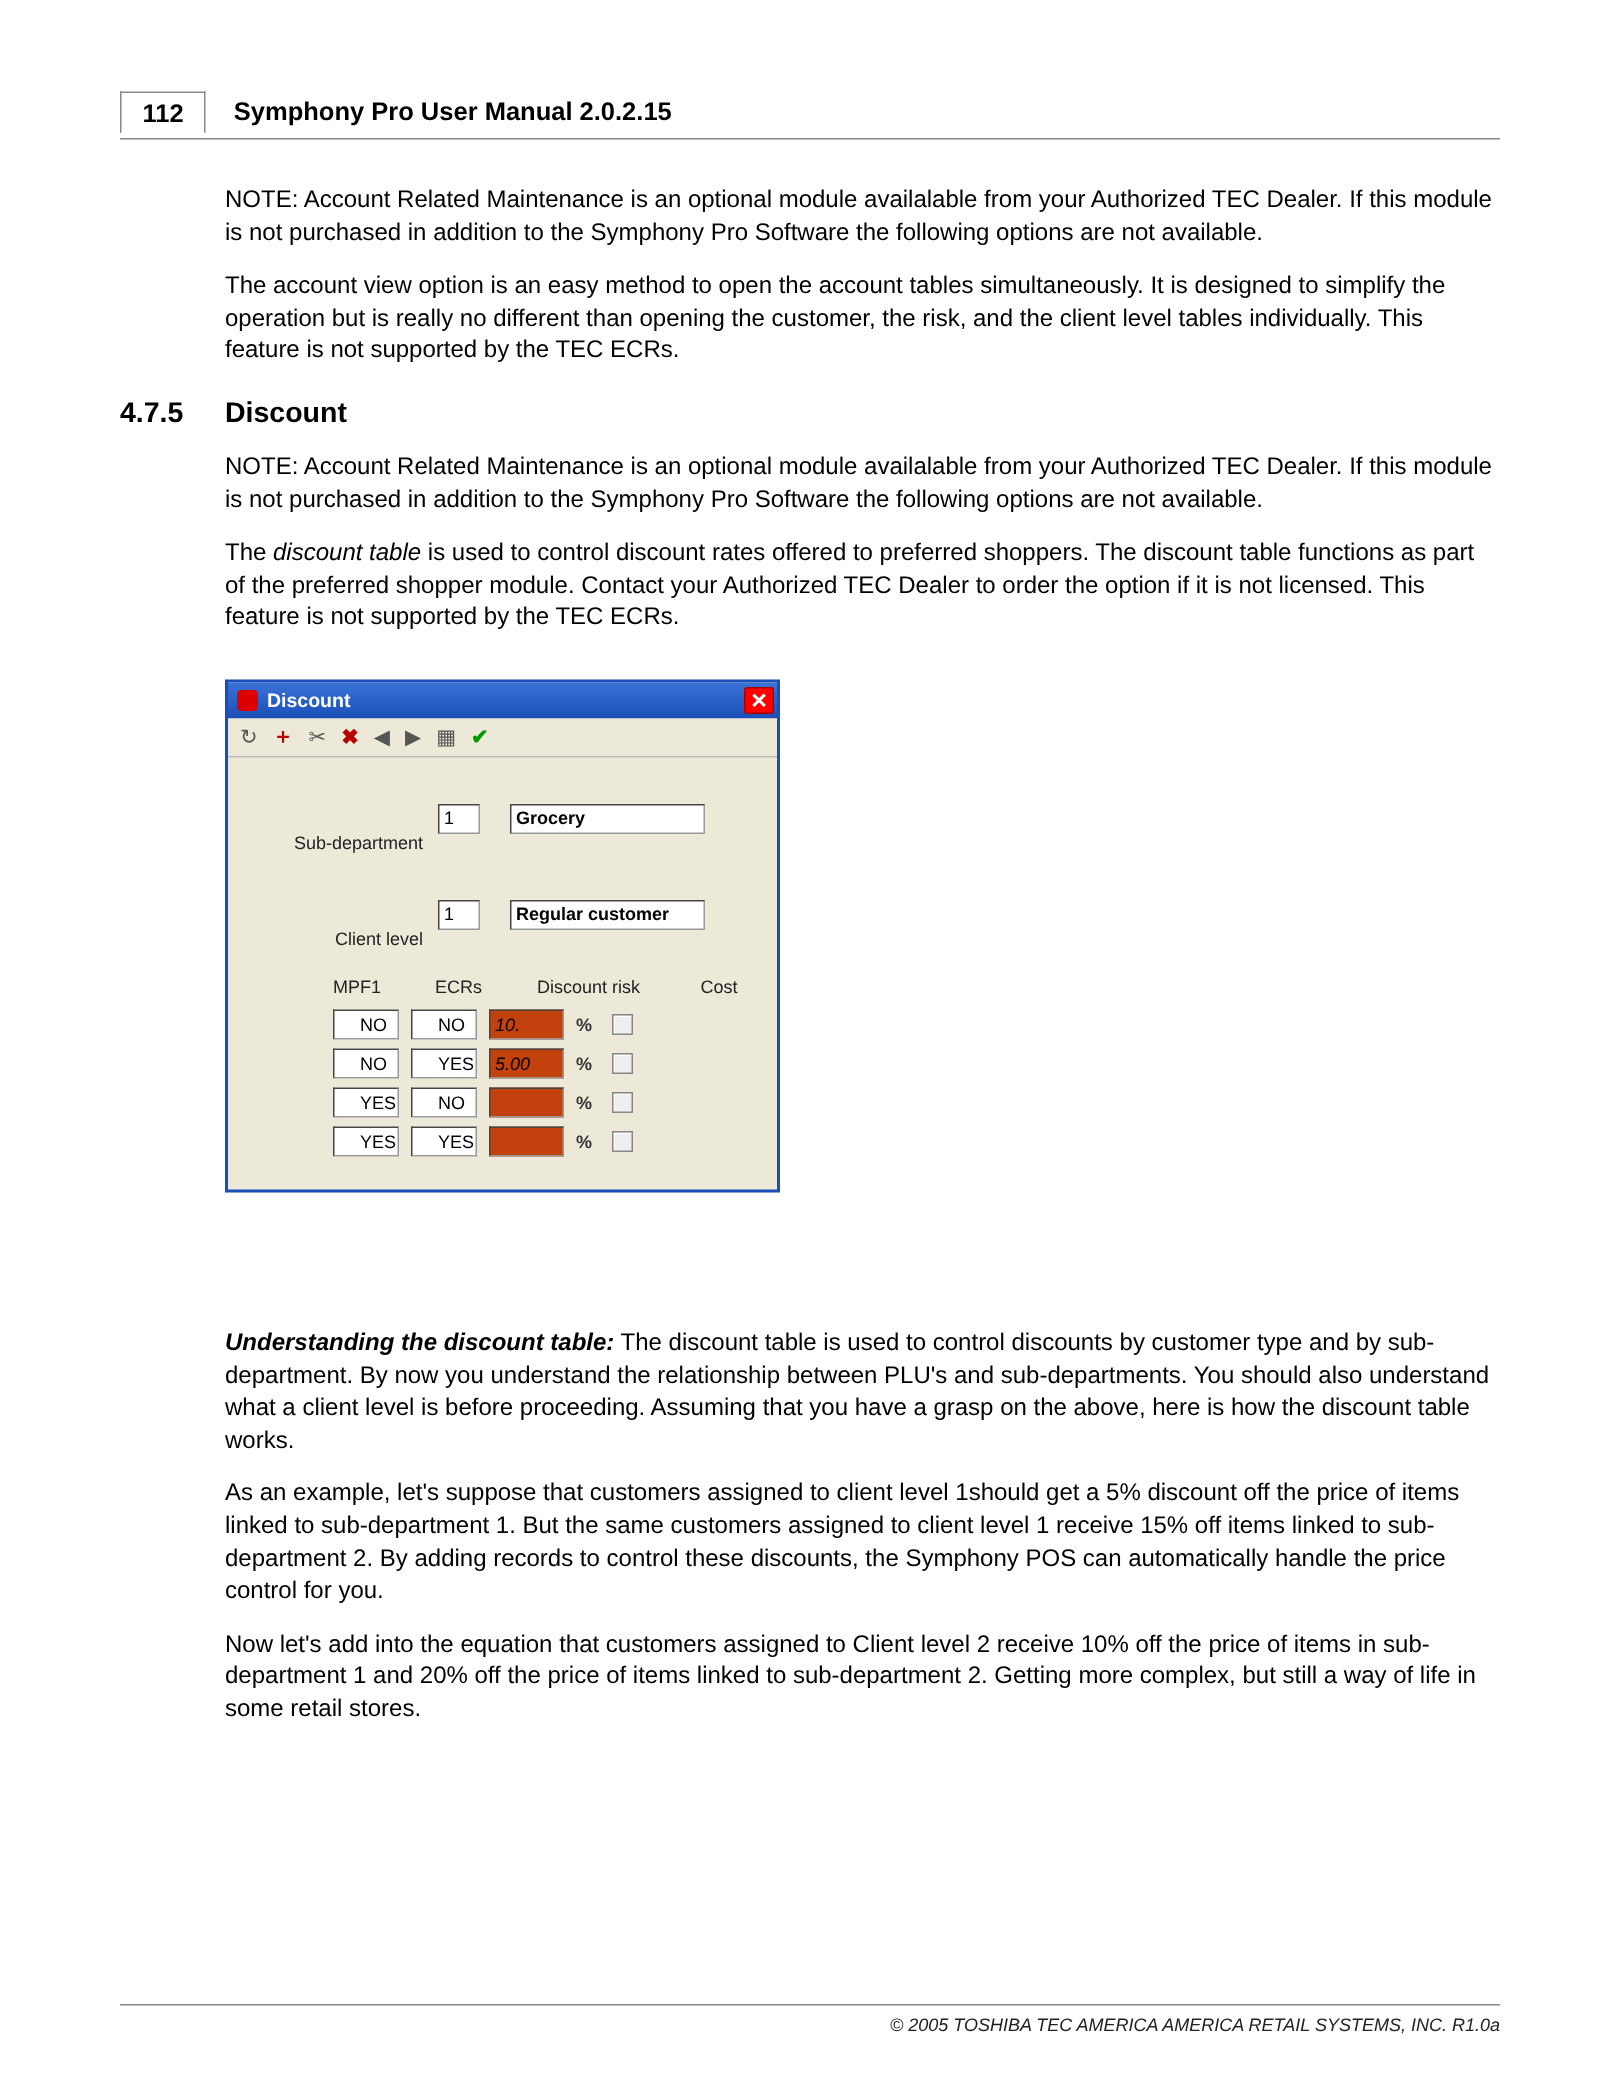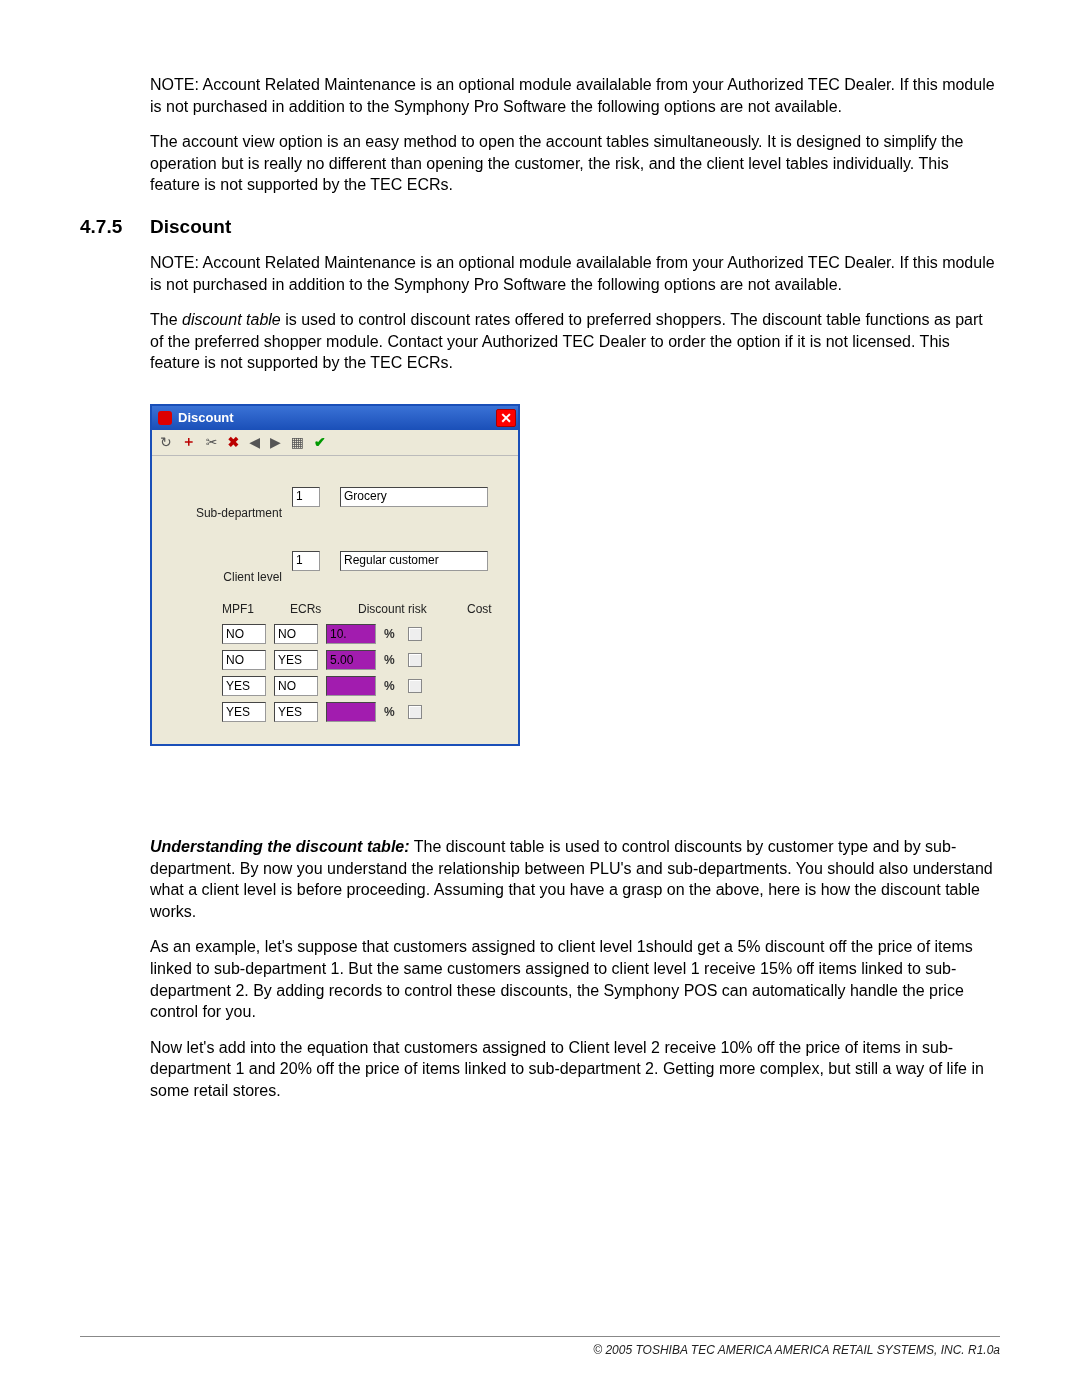--- a/index.html
+++ b/index.html
@@ -39,41 +39,45 @@
   .toolbar { height: 26px; background:#ece9d8; border-bottom:1px solid #bbb;
     display:flex; align-items:center; gap:10px; padding: 0 8px; }
   .tb-icon { font-size:14px; color:#555; }
   .tb-icon.red { color:#b00; font-weight:bold;}
   .tb-icon.green { color:#090; font-weight:bold;}
   .dlg-body { padding: 18px 10px 16px 10px; }
   .form-row { display:flex; align-items:center; margin-bottom: 18px; }
   .form-label { width: 130px; text-align:right; padding-right:10px; color:#222;margin-top:32px;}
   .inp { border:1px inset #999; background:#fff; height:20px; padding: 1px 3px; font-size:12px;}
   .inp.small { width: 28px; margin-right: 20px;}
-  .inp.med { width: 148px;}
+  .inp.med { width: 130px; font-weight: bold;}
   .grid { margin-left: 60px; }
   .grid-hdr { display:flex; gap:24px; margin-bottom:8px; color:#222;}
   .grid-hdr span { display:inline-block;}
   .col-mpf { width:44px; }
   .col-sale { width:44px; }
   .col-rate { width:85px; }
   .col-cost { width:40px; }
   .grid-row { display:flex; gap:8px; align-items:center; margin-bottom:6px;}
   .cell-box { width:44px; height:20px; border:1px inset #999; background:#fff;
-    display:flex; align-items:center; padding-left:3px;}
-  .rate-box { width:50px; height:20px; border:1px inset #999; background:#a21caf;
-    display:flex; align-items:center; padding-left:3px;}
+    display:flex; align-items:center; padding-left:17px;}
+  .rate-box { width:50px; height:20px; border:1px inset #999; background:#c2410c;
+    display:flex; align-items:center; padding-left:3px;font-style:italic;}
   .pct { width:16px; font-weight:bold; color:#333;}
   .chk { width:14px; height:14px; border:1px solid #888; background:#eee; box-shadow: inset 1px 1px 0 #fff;}
 </style>
 </head>
 <body>
 
 <div class="page">
 
+  <div class="hdr">
+    <span class="pg">112</span>
+    <span class="title">Symphony Pro User Manual  2.0.2.15</span>
+  </div>
 
   <div class="body-text">NOTE: Account Related Maintenance is an optional module availalable from your Authorized TEC Dealer. If this module is not purchased in addition to the Symphony Pro Software the following options are not available.</div>
   <div class="body-text">The account view option is an easy method to open the account tables simultaneously. It is designed to simplify the operation but is really no different than opening the customer, the risk, and the client level tables individually. This feature is not supported by the TEC ECRs.</div>
 
   <div class="sec-row">
     <div class="sec-num">4.7.5</div>
     <div class="sec-title">Discount</div>
   </div>
   <div class="body-text">NOTE: Account Related Maintenance is an optional module availalable from your Authorized TEC Dealer. If this module is not purchased in addition to the Symphony Pro Software the following options are not available.</div>
   <div class="body-text">

